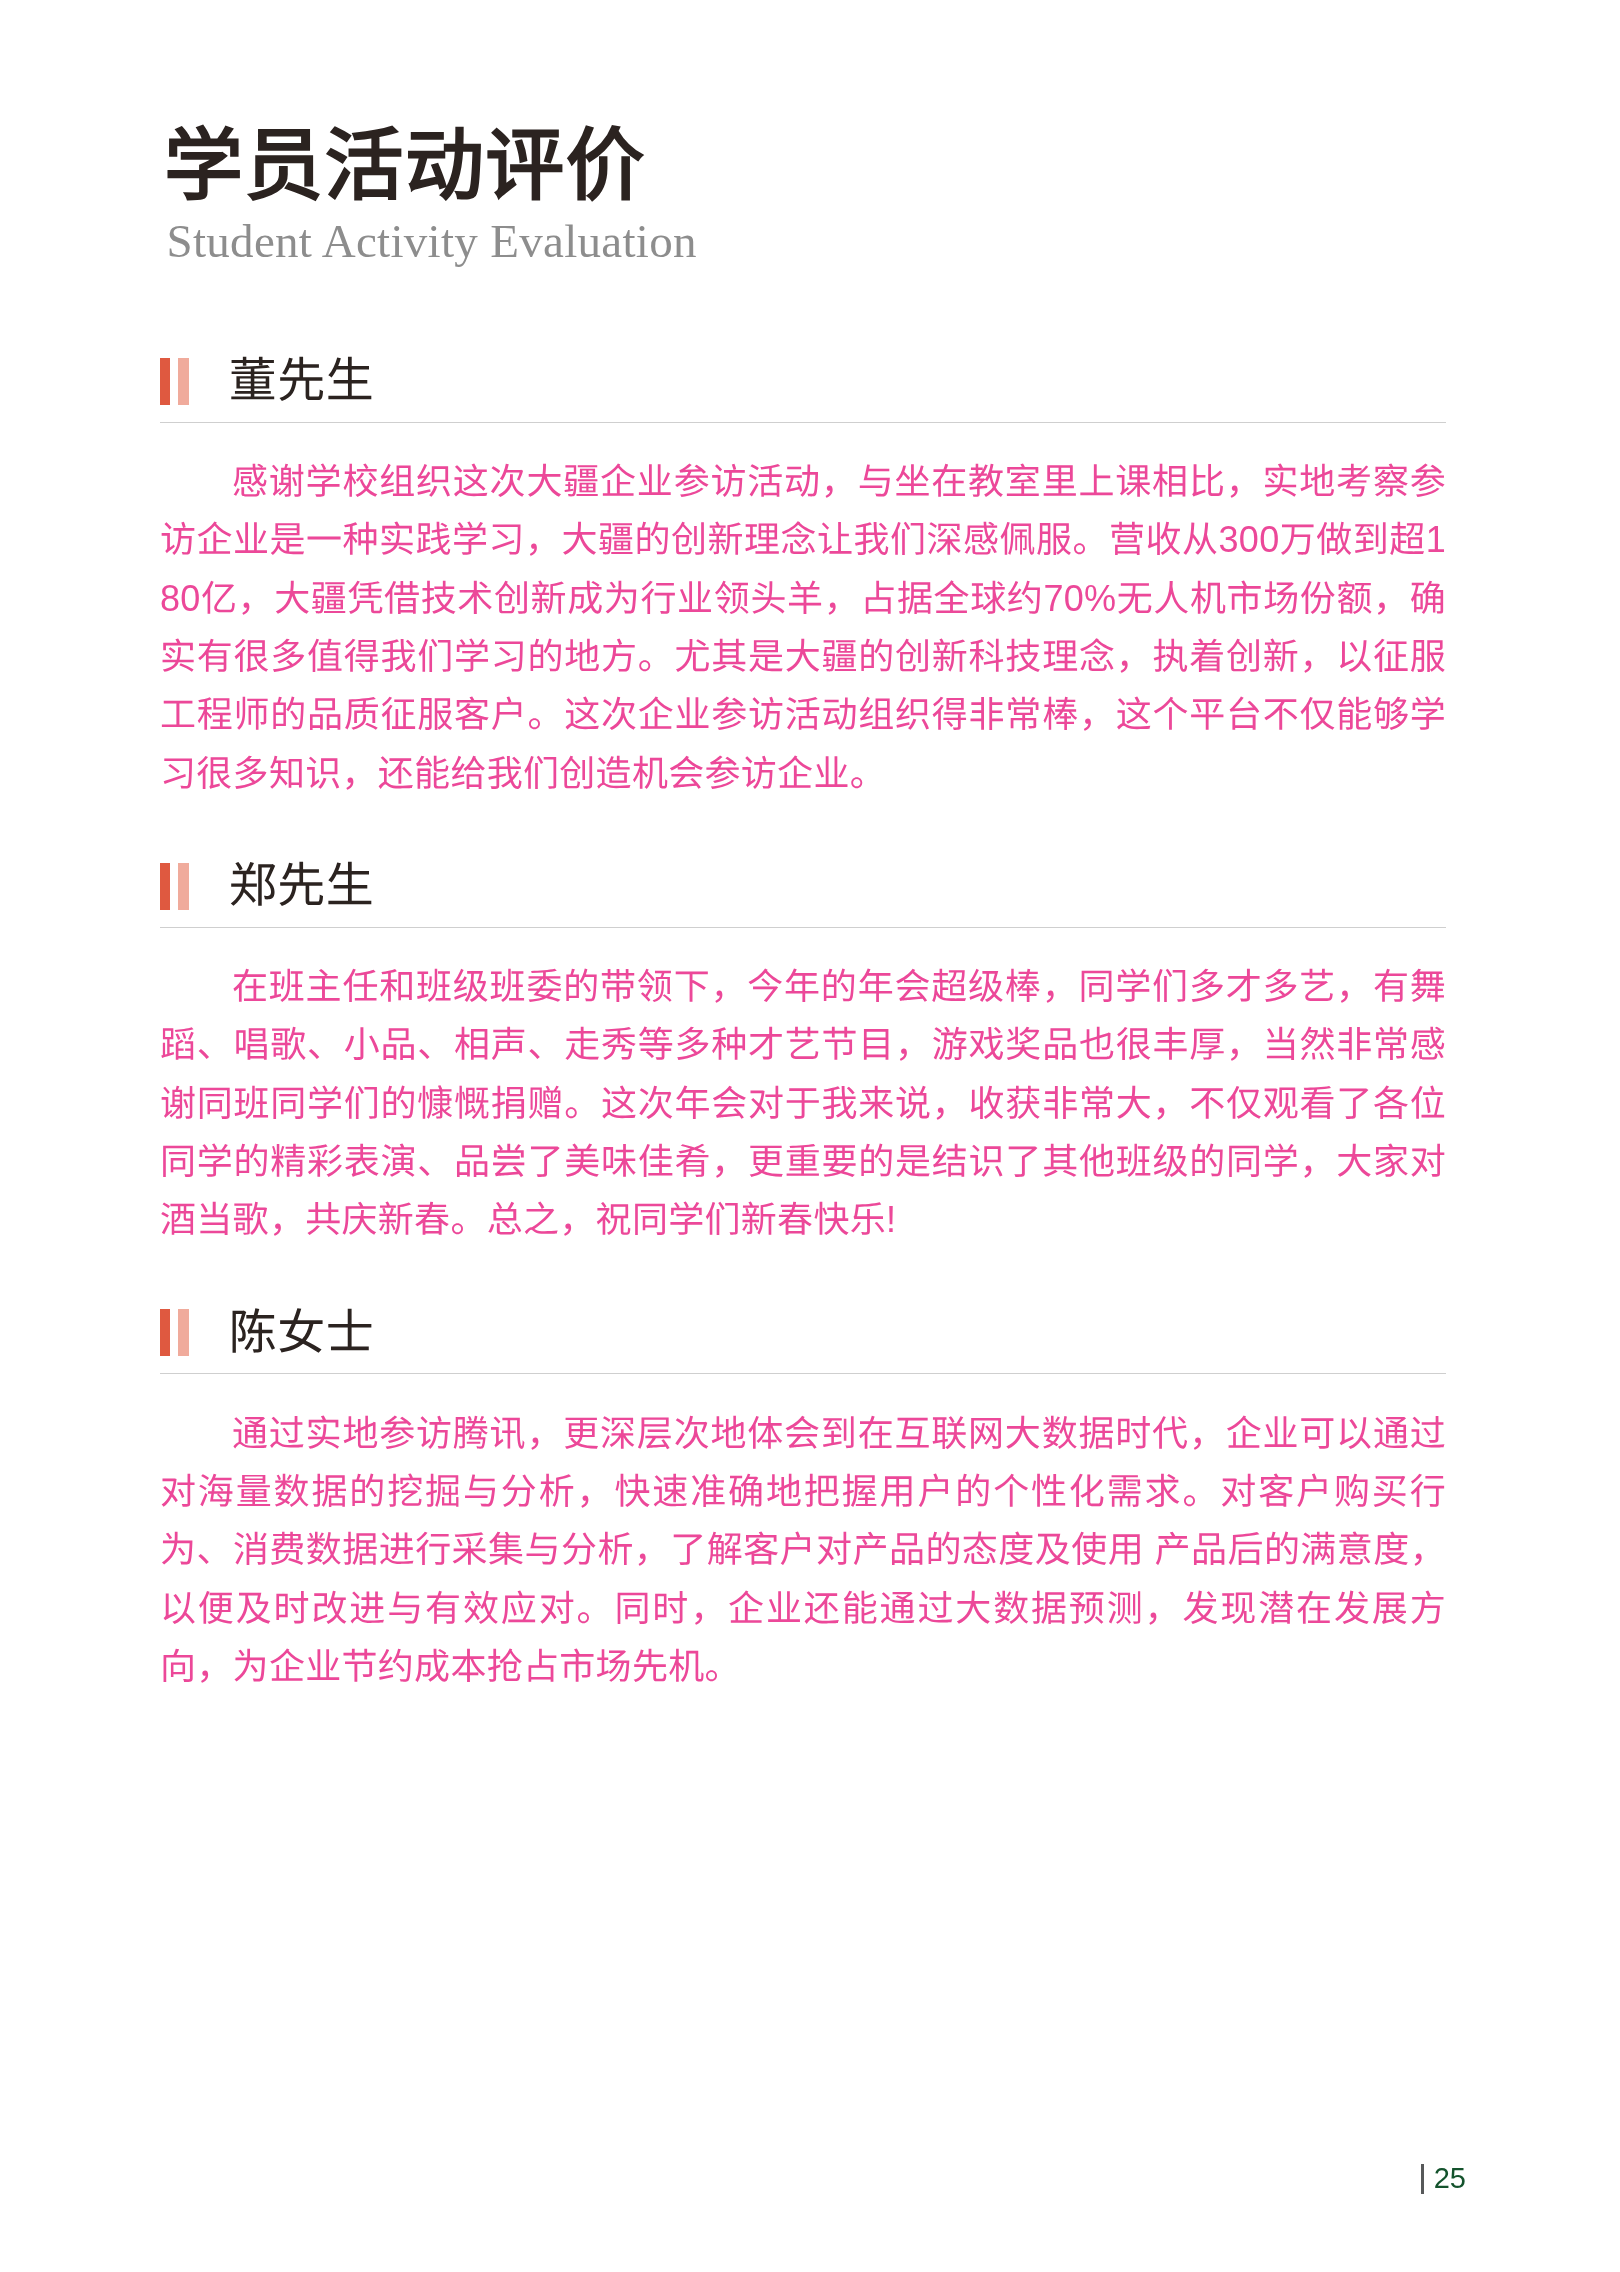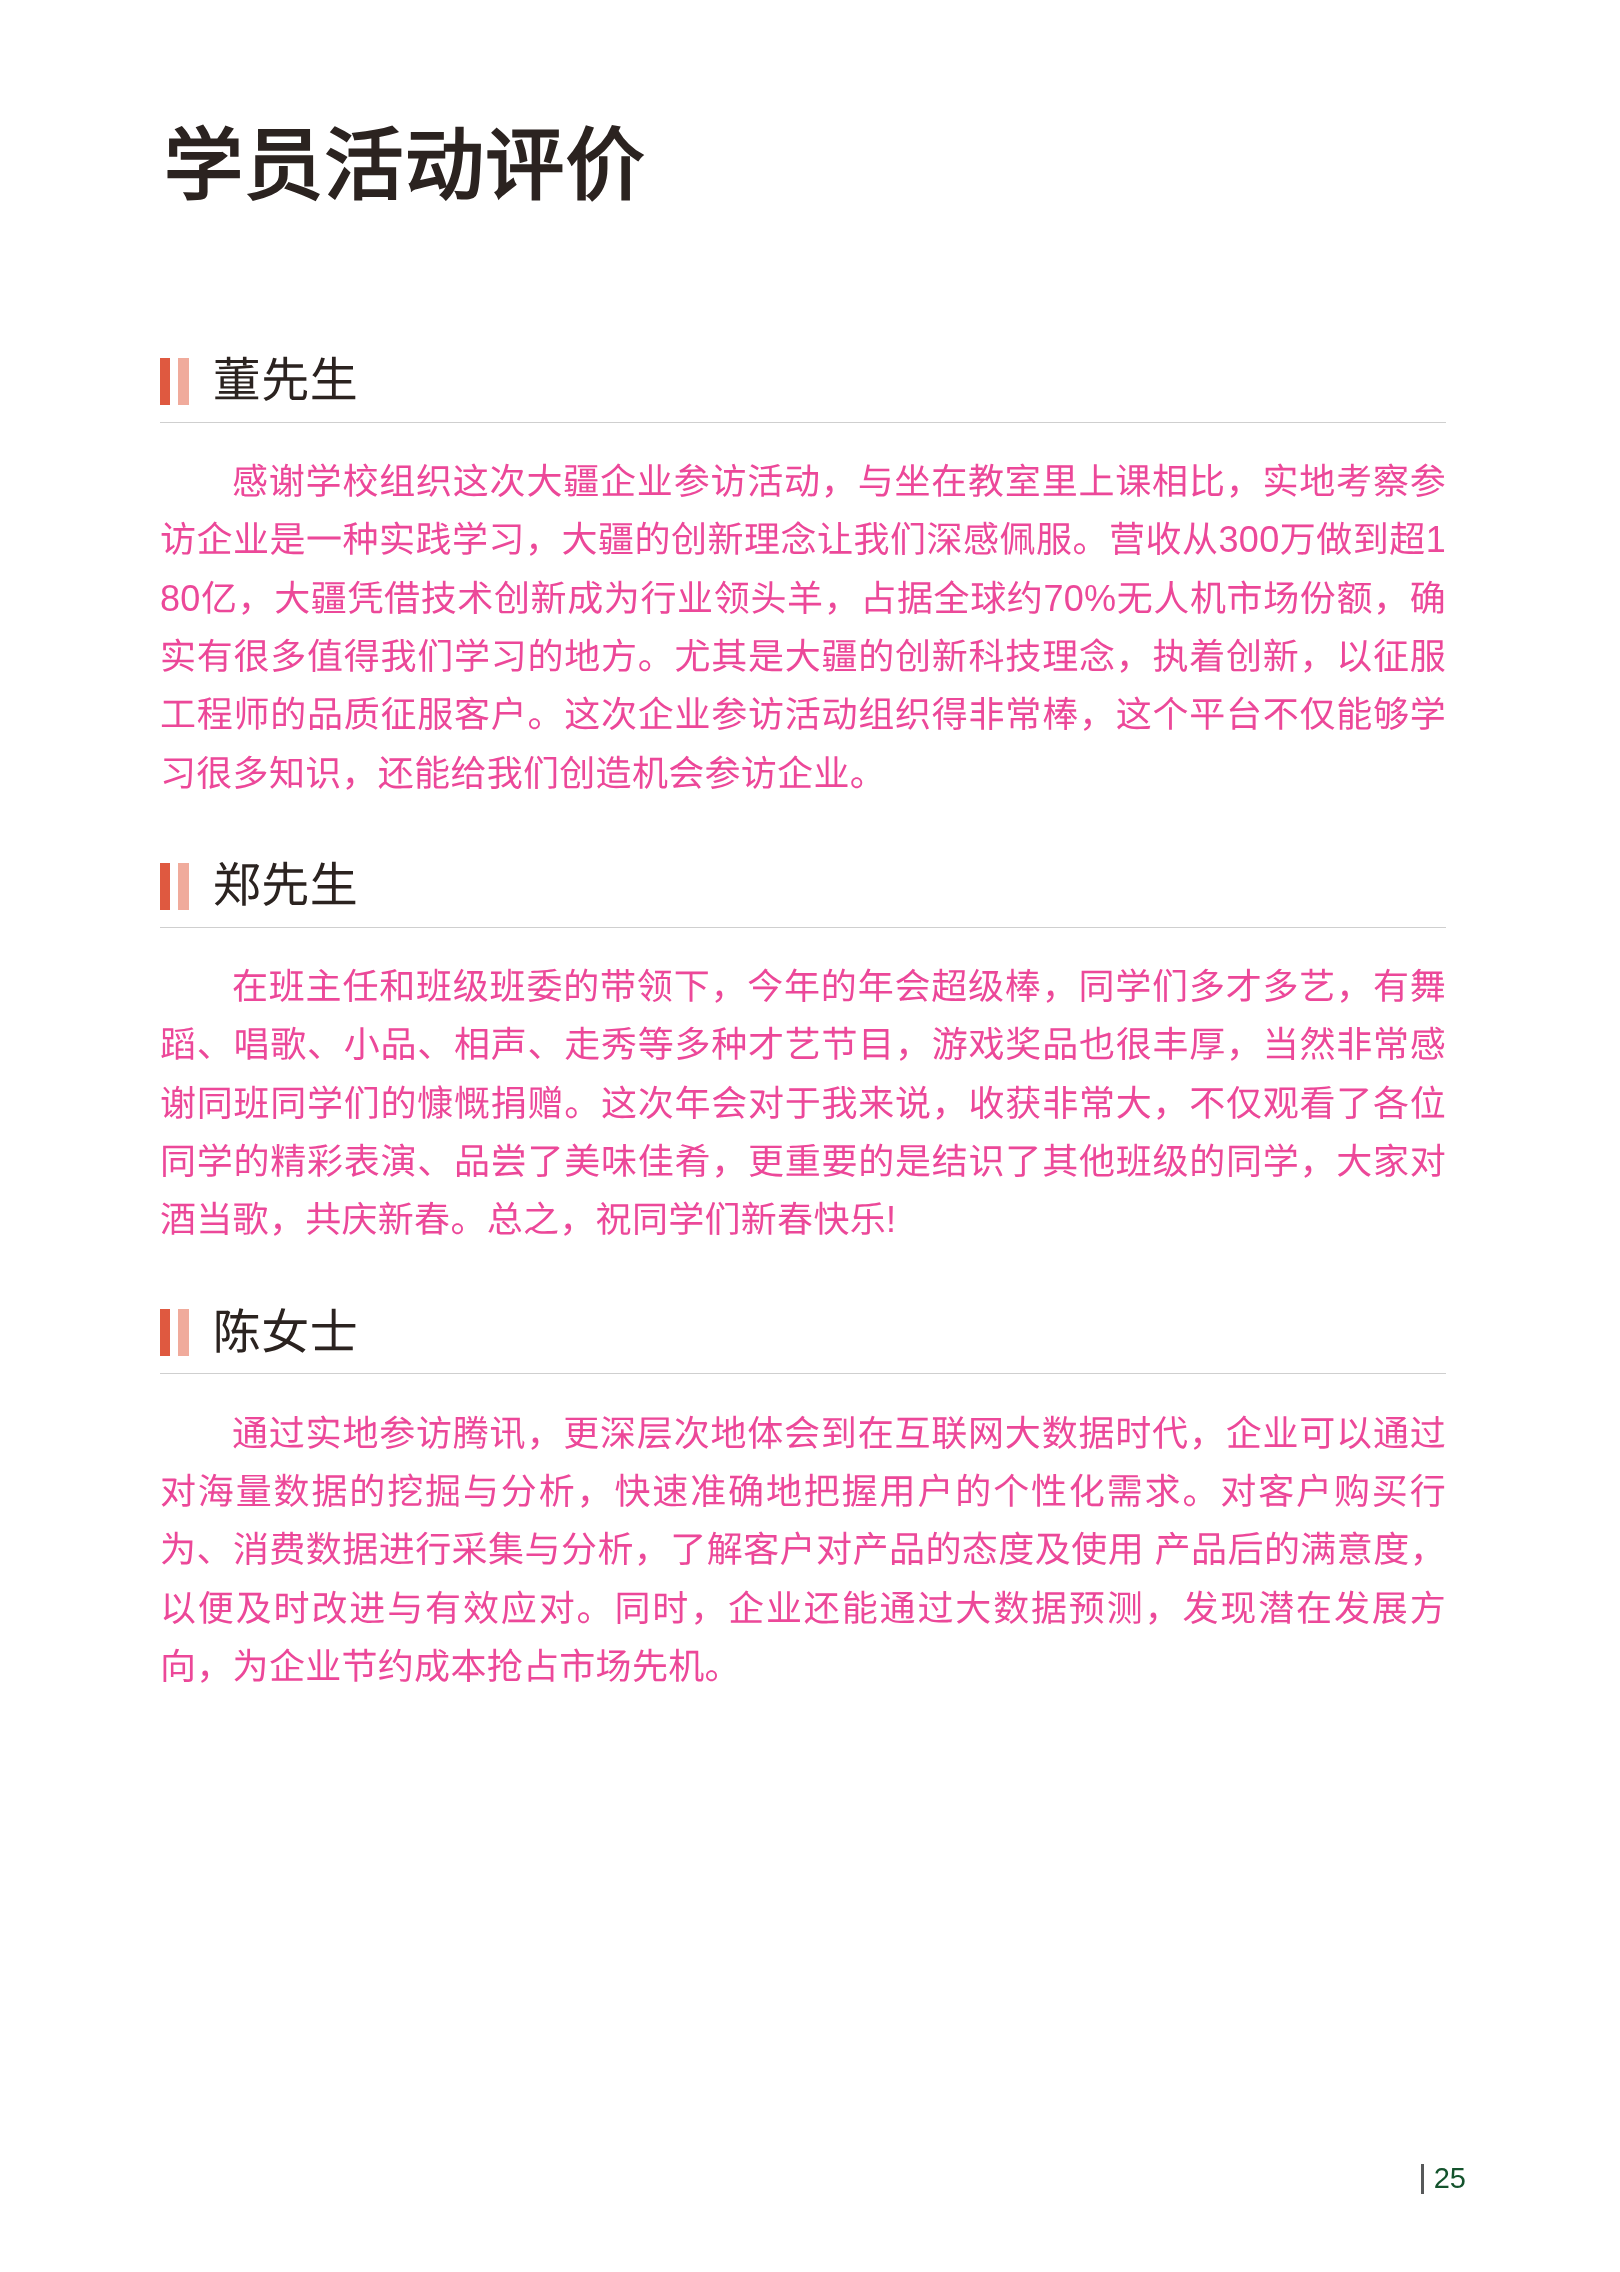--- a/index.html
+++ b/index.html
@@ -58,20 +58,21 @@
   .section {
     margin-bottom: 58px;
   }
   .section:last-child { margin-bottom: 0; }
 
   .section-head {
     display: flex;
     align-items: center;
     padding-bottom: 15.2px;
     border-bottom: 1.9px solid #cfcfcf;
+    gap: 16px;
   }
 
   .bars {
     display: flex;
     align-items: center;
     margin-right: 24px;
     flex: none;
   }
 
   .bar {
@@ -122,20 +123,21 @@
     margin-right: 10.2px;
   }
 </style>
 </head>
 <body>
 
 <div class="page">
 
   <div class="header">
     <h1 class="page-title">学员活动评价</h1>
+    <div class="page-subtitle">Student Activity Evaluation</div>
   </div>
 
   <div class="sections">
 
     <section class="section">
       <div class="section-head">
         <span class="bars">
           <span class="bar bar-dark"></span>
           <span class="bar bar-light"></span>
         </span>

